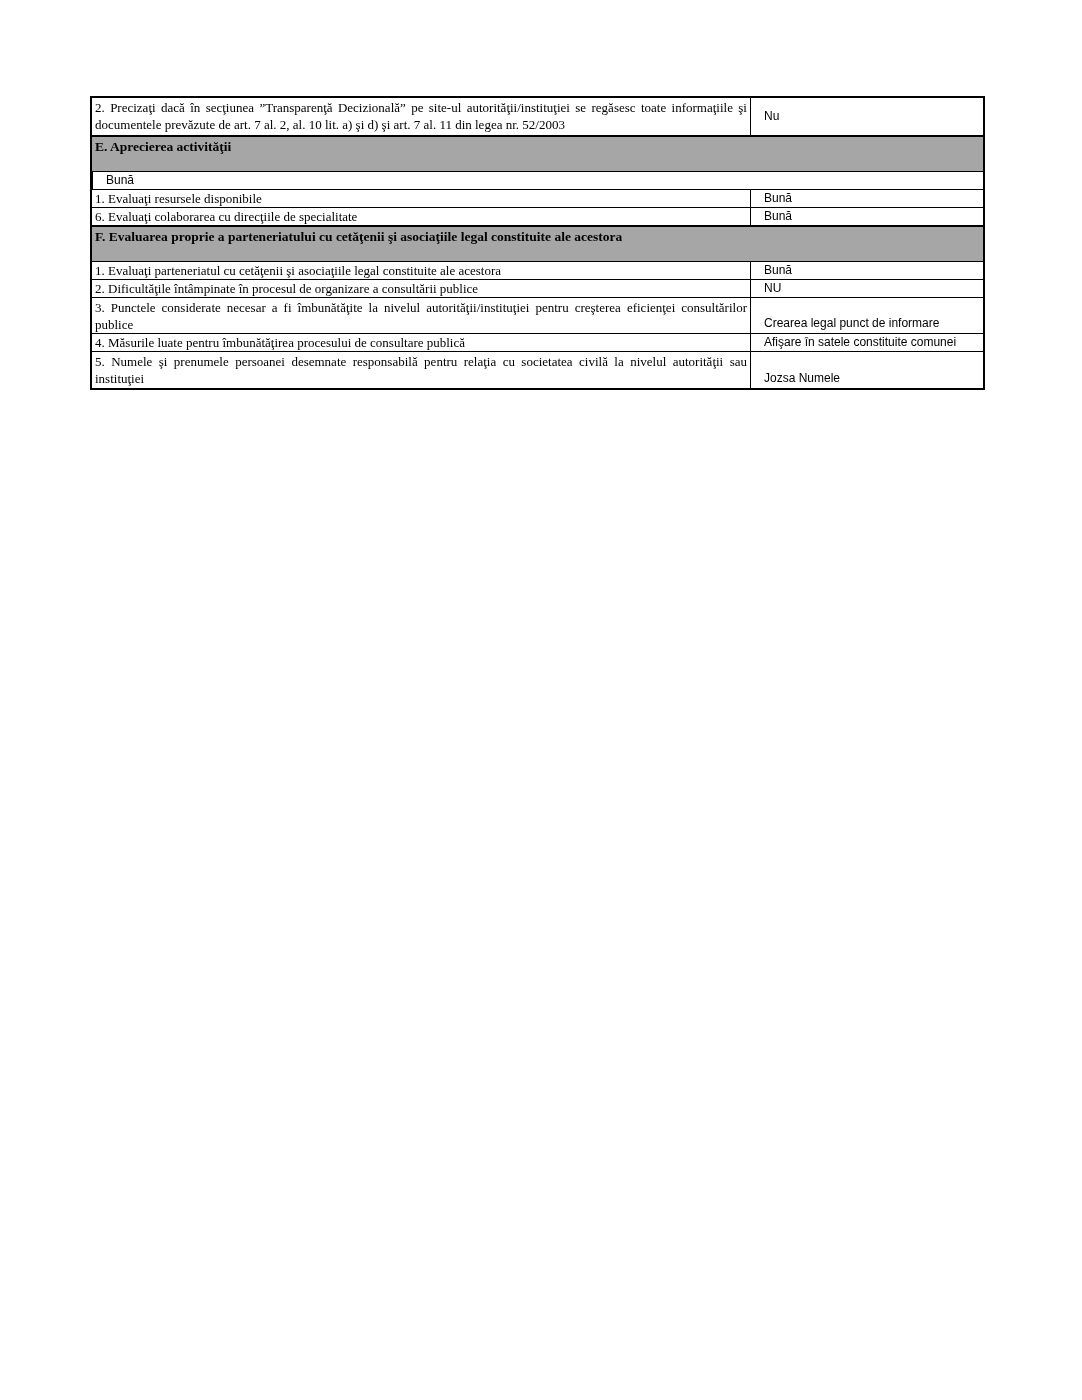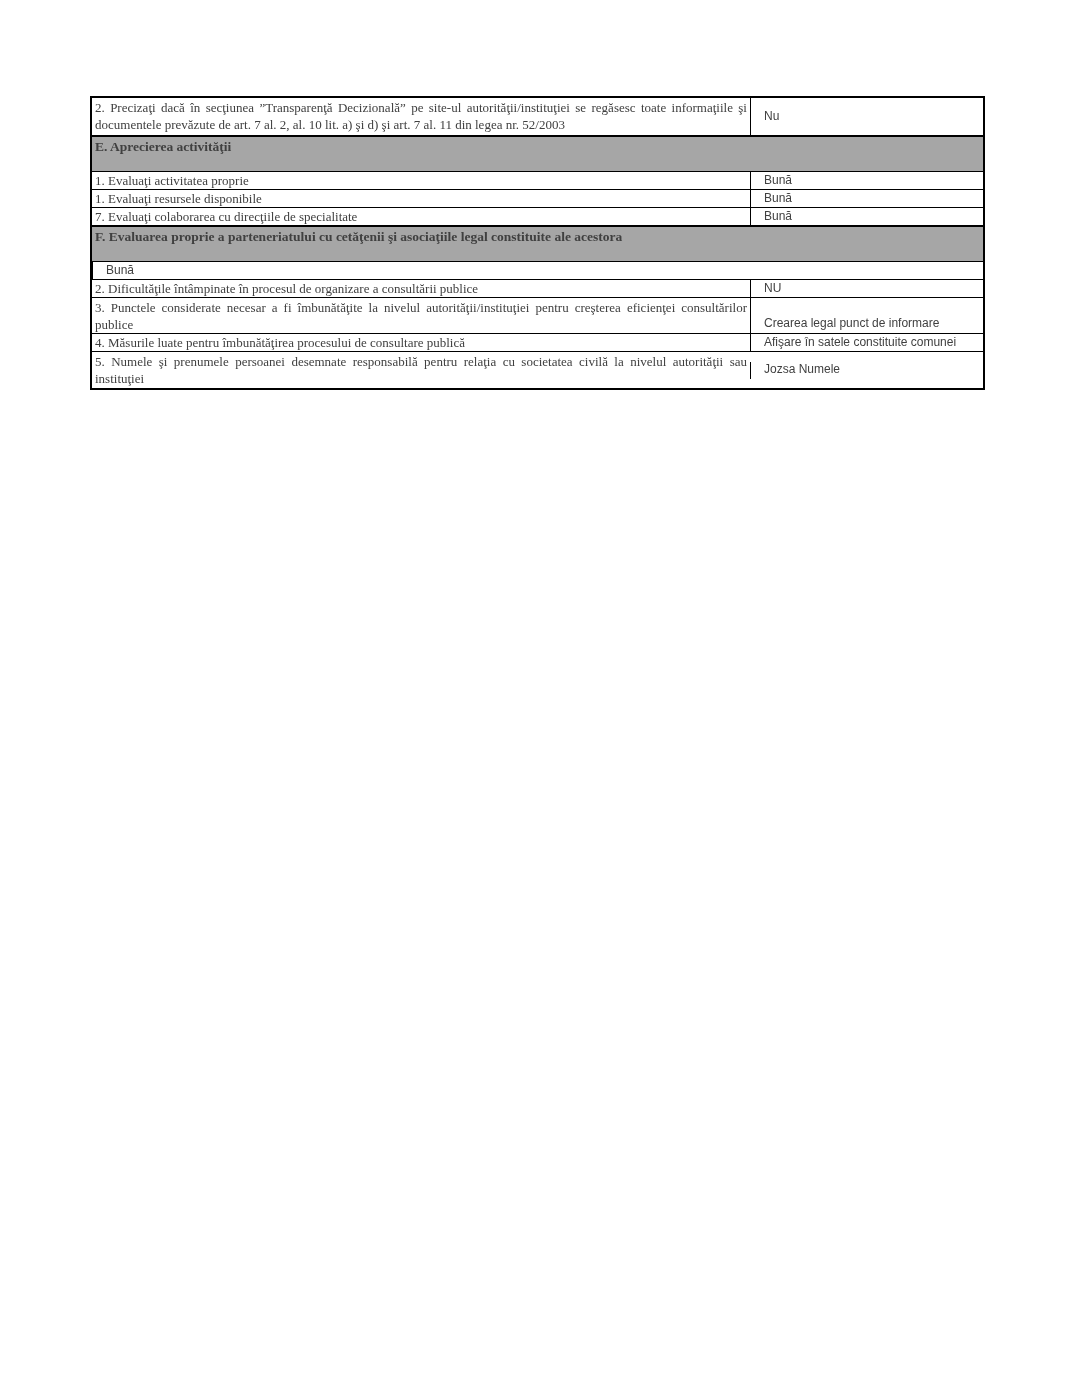--- a/index.html
+++ b/index.html
@@ -7,39 +7,38 @@
     padding: 0;
     background: #ffffff;
   }
   .page {
     position: relative;
     width: 1082px;
     height: 1400px;
     background: #ffffff;
     overflow: hidden;
     font-family: "Liberation Serif", serif;
-    color: #404040;
+    color: #000000;
   }
   .doc-table {
     position: absolute;
     left: 90px;
     top: 96px;
     width: 895px;
     border: 2px solid #000000;
     box-sizing: border-box;
     background: #ffffff;
   }
   .t-row {
     display: flex;
     box-sizing: border-box;
     border-bottom: 1px solid #000000;
   }
   .t-row:last-child {
     border-bottom: none;
-    align-items: center;
   }
   .t-row.section {
     border-top: 1px solid #000000;
     border-bottom: 1px solid #000000;
     background: #a6a6a6;
   }
   .section-label {
     font-weight: bold;
     font-size: 13.5px;
     line-height: 19px;
@@ -98,45 +97,45 @@
       <div class="cell-a">
         <span>Nu</span>
       </div>
     </div>
 
     <div class="t-row section sec-h">
       <div class="section-label">E. Aprecierea activităţii</div>
     </div>
 
     <div class="t-row single">
-      <div class="cell-q">1. Evaluaţi activitatea proprie</div>
       <div class="cell-a">
         <span>Bună</span>
       </div>
     </div>
 
     <div class="t-row single">
       <div class="cell-q">1. Evaluaţi resursele disponibile</div>
       <div class="cell-a">
         <span>Bună</span>
       </div>
     </div>
 
     <div class="t-row single">
-      <div class="cell-q">7. Evaluaţi colaborarea cu direcţiile de specialitate</div>
+      <div class="cell-q">6. Evaluaţi colaborarea cu direcţiile de specialitate</div>
       <div class="cell-a">
         <span>Bună</span>
       </div>
     </div>
 
     <div class="t-row section sec-h">
       <div class="section-label">F. Evaluarea proprie a parteneriatului cu cetăţenii şi asociaţiile legal constituite ale acestora</div>
     </div>
 
     <div class="t-row single">
+      <div class="cell-q">1. Evaluaţi parteneriatul cu cetăţenii şi asociaţiile legal constituite ale acestora</div>
       <div class="cell-a">
         <span>Bună</span>
       </div>
     </div>
 
     <div class="t-row single">
       <div class="cell-q">2. Dificultăţile întâmpinate în procesul de organizare a consultării publice</div>
       <div class="cell-a">
         <span>NU</span>
       </div>

